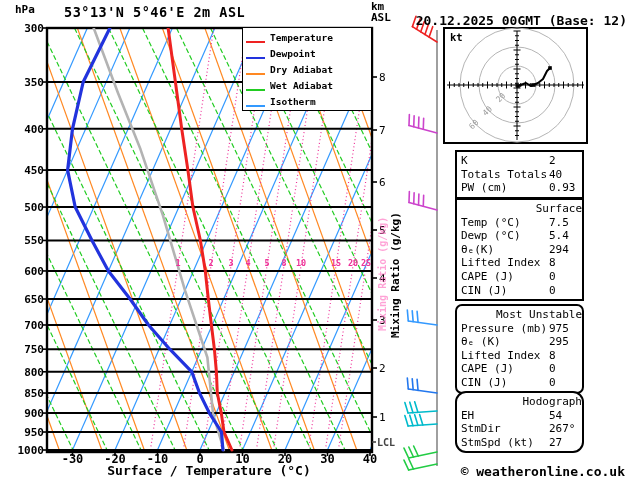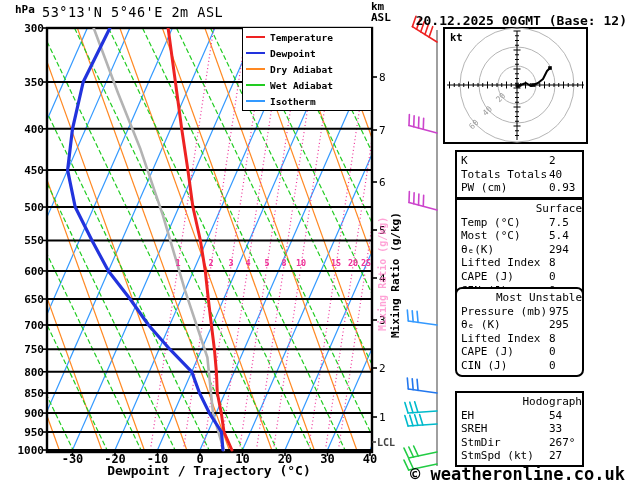--- a/index.html
+++ b/index.html
@@ -1,30 +1,30 @@
 <!DOCTYPE html>
 <html><head>
 <meta charset="utf-8">
 <style>
   body{margin:0;background:#fff}
   .c{position:relative;width:629px;height:486px;background:#fff;overflow:hidden;
      font-family:"DejaVu Sans Mono","DejaVu Sans",monospace;color:#000}
   .abs{position:absolute;white-space:nowrap}
   .hpa{left:15px;top:3px;font-size:11px;font-weight:700}
-  .title{left:42px;top:4px;font-size:13.5px;font-weight:400;letter-spacing:.5px}
+  .title{left:64px;top:4px;font-size:13.5px;font-weight:700;letter-spacing:.5px}
   .kmasl{left:371px;top:1px;width:32px;font-size:11px;font-weight:700;line-height:11px;white-space:normal}
   .dt{right:2px;top:13px;font-size:13px;font-weight:700}
-  .footer{right:4px;top:464px;font-size:17px;font-weight:700}
+  .footer{right:4px;top:464px;font-size:13px;font-weight:700}
   .xlabel{left:98px;top:463px;width:222px;text-align:center;font-size:13px;font-weight:700}
   .vlabel{position:absolute;transform-origin:0 0;transform:rotate(-90deg);white-space:nowrap}
   .mixblack{left:389px;top:338px;font-size:11px;font-weight:700}
   .mixpink{left:377px;top:331px;font-size:10px;font-weight:700;color:#ff66bb;opacity:.6}
   .legend{left:242px;top:27px;width:130px;height:84px;border:1.5px solid #000;background:#fff;
           box-sizing:border-box;padding:1px 0;display:flex;flex-direction:column;justify-content:space-around}
-  .lrow{display:flex;align-items:center;height:11px;font-size:9.5px;font-weight:700;line-height:11px}
+  .lrow{display:flex;align-items:flex-end;height:11px;font-size:9.5px;font-weight:700;line-height:11px}
   .sw{width:19px;margin:0 5px 0 3px;flex:none}
   .tbox{position:absolute;left:455px;width:129px;border:2px solid #000;background:#fff;
         box-sizing:border-box;font-size:11px;padding:2px 0}
   .thead{text-align:right;height:13.6px;line-height:13.6px}
   .trow{display:flex;height:13.6px;line-height:13.6px;padding:0 0 0 4px}
   .tlab{width:88px;flex:none}
   .tval{flex:1}
   svg{position:absolute;left:0;top:0}
   svg text{font-family:"DejaVu Sans Mono","DejaVu Sans",monospace}
 </style>
@@ -396,41 +396,41 @@
           <span class="tval">0.93</span>
         </div>
       </div>
       <div class="tbox" style="top: 198px;">
         <div class="thead">Surface</div>
         <div class="trow">
           <span class="tlab">Temp (°C)</span>
           <span class="tval">7.5</span>
         </div>
         <div class="trow">
-          <span class="tlab">Most (°C)</span>
+          <span class="tlab">Dewp (°C)</span>
           <span class="tval">5.4</span>
         </div>
         <div class="trow">
           <span class="tlab">θₑ(K)</span>
           <span class="tval">294</span>
         </div>
         <div class="trow">
           <span class="tlab">Lifted Index</span>
           <span class="tval">8</span>
         </div>
         <div class="trow">
           <span class="tlab">CAPE (J)</span>
           <span class="tval">0</span>
         </div>
         <div class="trow">
           <span class="tlab">CIN (J)</span>
           <span class="tval">0</span>
         </div>
       </div>
-      <div class="tbox" style="top: 287px; border-radius: 7px;">
+      <div class="tbox" style="top: 304px; border-radius: 7px;">
         <div class="thead">Most Unstable</div>
         <div class="trow">
           <span class="tlab">Pressure (mb)</span>
           <span class="tval">975</span>
         </div>
         <div class="trow">
           <span class="tlab">θₑ (K)</span>
           <span class="tval">295</span>
         </div>
         <div class="trow">
@@ -439,38 +439,34 @@
         </div>
         <div class="trow">
           <span class="tlab">CAPE (J)</span>
           <span class="tval">0</span>
         </div>
         <div class="trow">
           <span class="tlab">CIN (J)</span>
           <span class="tval">0</span>
         </div>
       </div>
-      <div class="tbox" style="top: 391px;">
+      <div class="tbox" style="top: 391px; border-radius: 11px;">
         <div class="thead">Hodograph</div>
         <div class="trow">
           <span class="tlab">EH</span>
           <span class="tval">54</span>
         </div>
         <div class="trow">
-          <span class="tlab">SREH</span>
-          <span class="tval">33</span>
-        </div>
-        <div class="trow">
           <span class="tlab">StmDir</span>
           <span class="tval">267°</span>
         </div>
         <div class="trow">
           <span class="tlab">StmSpd (kt)</span>
           <span class="tval">27</span>
         </div>
       </div>
     </div>
 
-  <div class="abs xlabel">Dewpoint / Trajectory (°C)</div>
+  <div class="abs xlabel">Surface / Temperature (°C)</div>
   <div class="vlabel mixpink">Mixing Ratio (g/kg)</div>
   <div class="vlabel mixblack">Mixing Ratio (g/kg)</div>
   <div class="abs footer">© weatheronline.co.uk</div>
 </div>
 
 </body></html>

